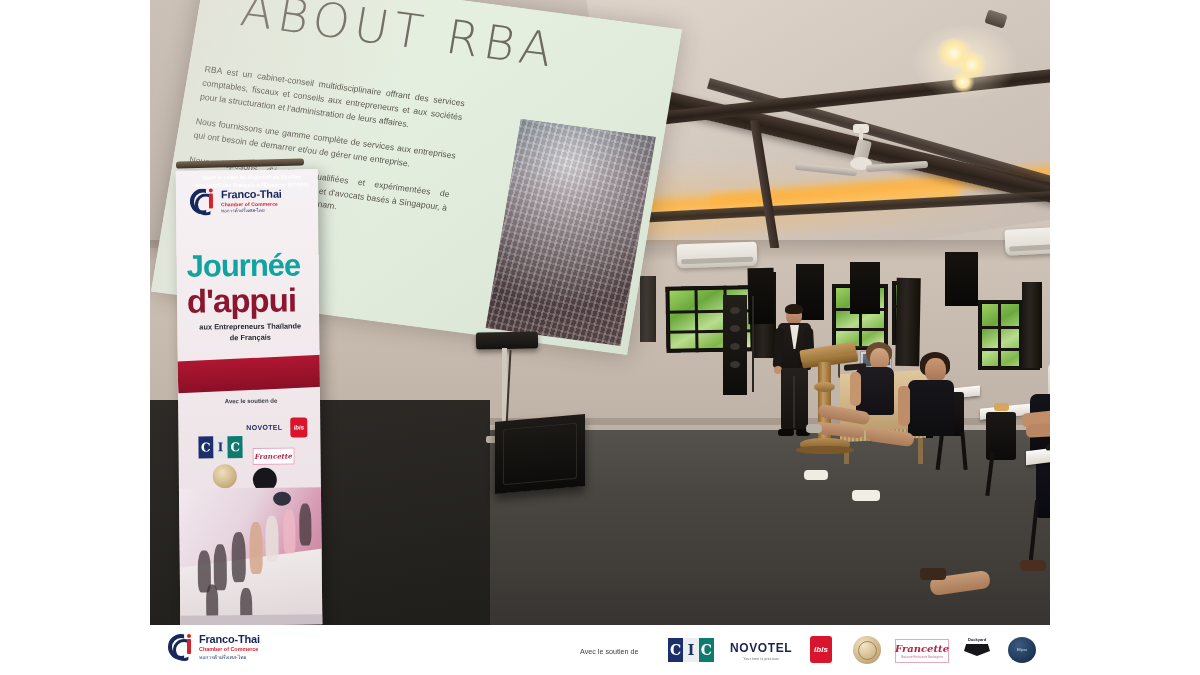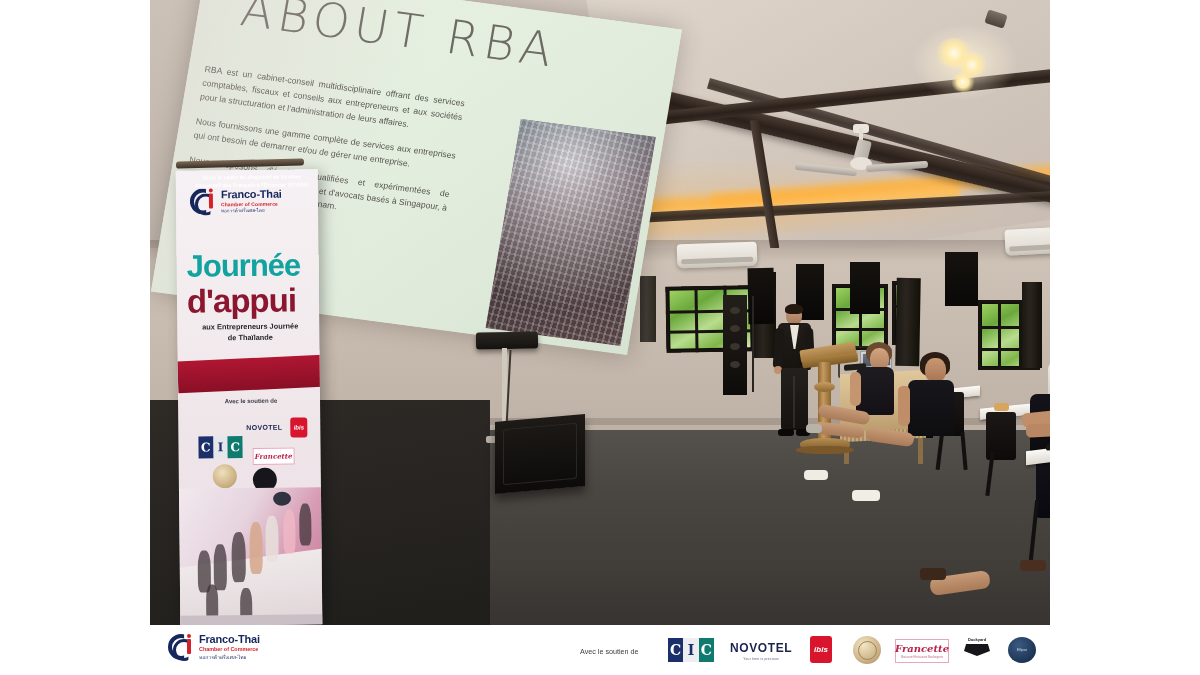--- a/index.html
+++ b/index.html
@@ -505,22 +505,22 @@
         </div>
         <div class="bn-logo-txt">
           <span class="bn-ft">Franco-Thai</span>
           <span class="bn-cc">Chamber of Commerce</span>
           <span class="bn-th">หอการค้าฝรั่งเศส-ไทย</span>
         </div>
       </div>
       <div class="bn-j">Journée</div>
       <div class="bn-a">d'appui</div>
       <div class="bn-sub">
-        <div>aux Entrepreneurs Journée</div>
-        <div>de Thaïlande</div>
+        <div>aux Entrepreneurs Thaïlande</div>
+        <div>de Français</div>
       </div>
       <div class="bn-strip"></div>
       <div class="bn-strip-txt">
         <div>Dans le cadre du dispositif de Soutien</div>
         <div>Associatif des Français à l'Étranger (STAFE)</div>
       </div>
       <div class="bn-sout">Avec le soutien de</div>
       <div class="bn-logos">
         <div class="bl bl-nov">NOVOTEL</div>
         <div class="bl bl-ibis">ibis</div>

